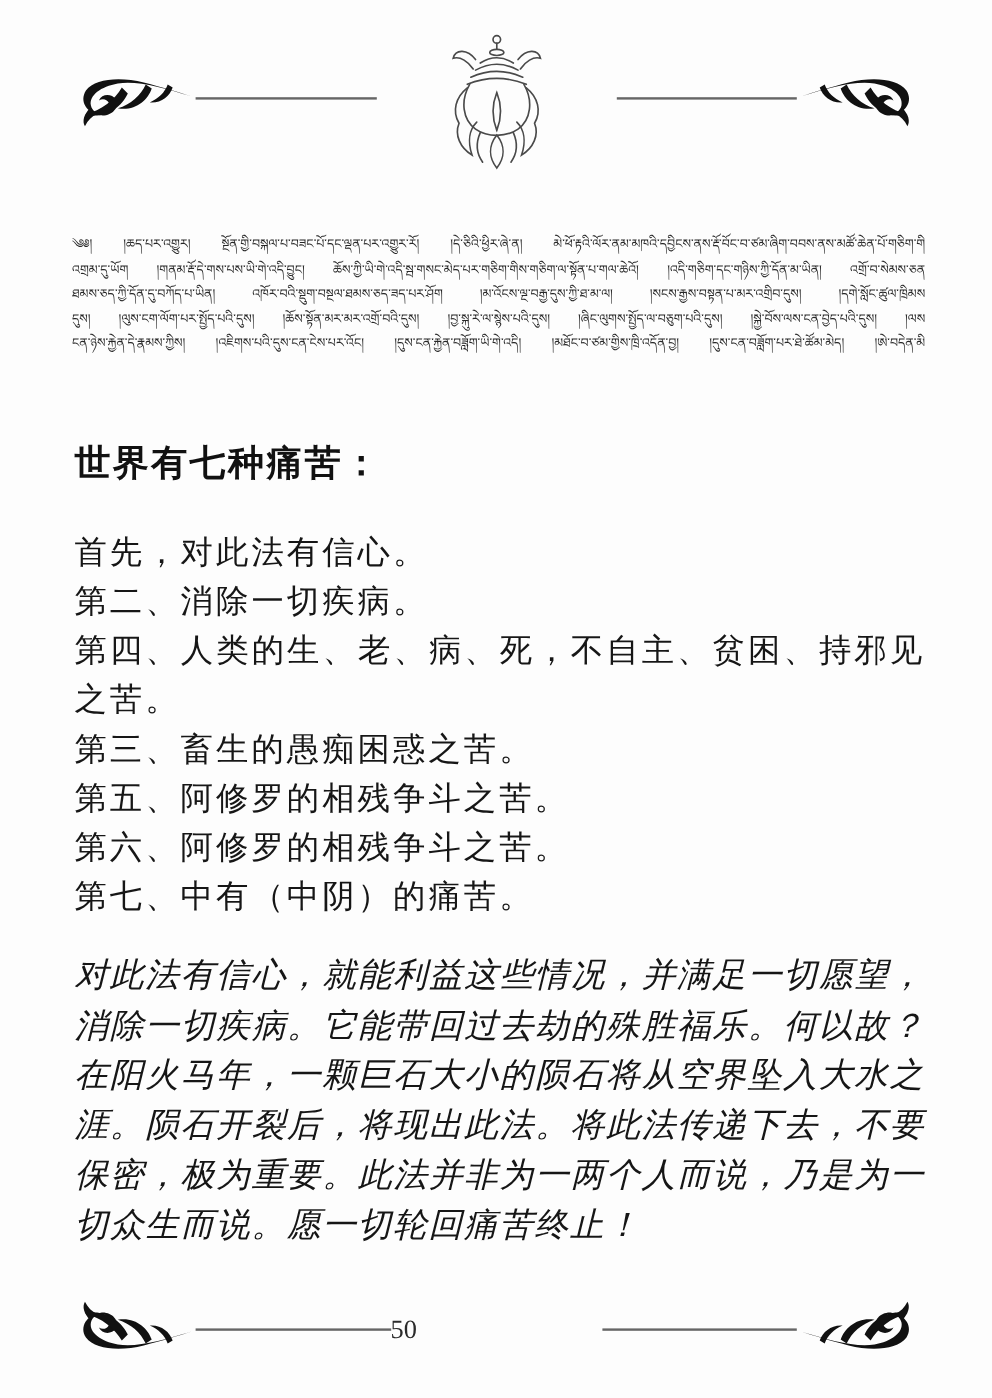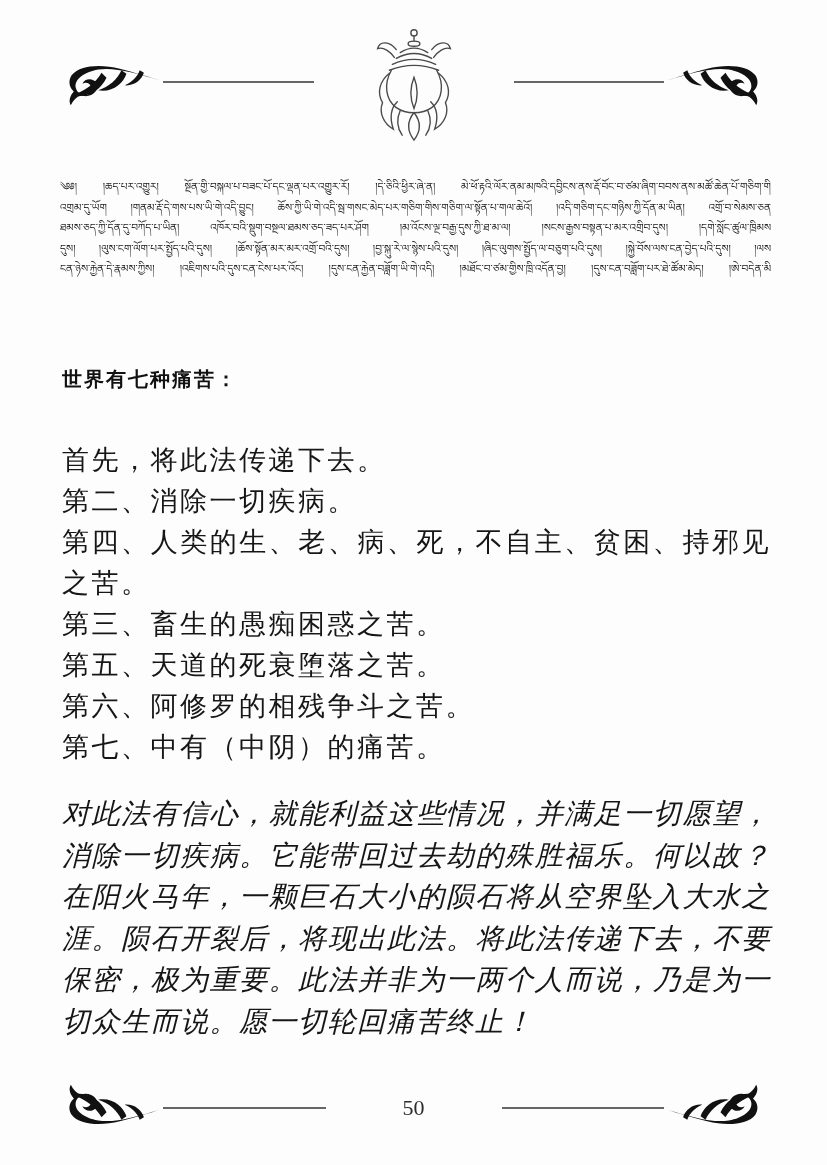--- a/index.html
+++ b/index.html
@@ -25,35 +25,35 @@
   .flourish{width:108px;height:52px;flex:0 0 auto;}
   .flourish.flip-h{transform:scaleX(-1);}
   .flourish.flip-v{transform:scaleY(-1);}
   .flourish.flip-hv{transform:scale(-1,-1);}
   .emblem{
     position:absolute;left:50%;top:-4px;transform:translateX(-50%);
     width:96px;height:118px;
   }
   
   .tibetan{
-    position:absolute;top:176px;left:60px;right:56px;
+    position:absolute;top:194px;left:60px;right:56px;
     font-family:"DejaVu Sans",sans-serif;
     font-size:10.5px;line-height:20.5px;color:#262626;
   }
   .tib-line{
     text-align:justify;
     -moz-text-align-last:justify;
     text-align-last:justify;
     white-space:normal;
   }
   
   .heading{
     position:absolute;top:366px;left:62px;right:56px;
     font-family:Liberation Mono, monospace;
-    font-weight:700;font-size:20px;letter-spacing:2px;color:#111;
+    font-weight:700;font-size:30px;letter-spacing:2px;color:#111;
     margin:0;
   }
   .suffering-list{
     position:absolute;top:440px;left:62px;right:56px;
   }
   .suffering-list p{
     margin:0;font-size:27px;line-height:41px;letter-spacing:2.5px;
     text-align:justify;color:#161616;
   }
   .closing{
@@ -62,21 +62,21 @@
   .closing p{
     margin:0;font-size:28px;line-height:41.5px;letter-spacing:1.5px;
     text-align:justify;color:#161616;
   }
   
   .ftr{
     position:absolute;left:55px;right:55px;top:1078px;height:60px;
     display:flex;align-items:center;
   }
   .page-num{
-    width:176px;text-align:center;
+    width:176px;
     font-size:22px;color:#2b2b2b;font-family:"Liberation Serif",serif;
   }
 </style>
 </head>
 <body>
 
 <svg width="0" height="0" style="position:absolute">
   <defs>
     <g id="flourish-def" fill="#111" stroke="none">
       <path d="M126,28 C96,19 72,12 52,15 C35,18 23,27 25,37 C27,46 39,49 43,41 C46,35 40,28 33,32 C36,25 46,25 50,31 C54,39 46,48 35,47 C21,45 13,33 20,22 C29,10 54,8 78,14 C97,19 114,24 126,28 Z"></path>
@@ -129,25 +129,25 @@
     <div class="tib-line">༄༅། །ཆད་པར་འགྱུར། སྔོན་གྱི་བསྐལ་པ་བཟང་པོ་དང་ལྡན་པར་འགྱུར་རོ། །དེ་ཅིའི་ཕྱིར་ཞེ་ན། མེ་ཕོ་རྟའི་ལོར་ནམ་མཁའི་དབྱིངས་ནས་རྡོ་བོང་བ་ཙམ་ཞིག་བབས་ནས་མཚོ་ཆེན་པོ་གཅིག་གི</div>
     <div class="tib-line">འགྲམ་དུ་ཡོག །གནམ་རྡོ་དེ་གས་པས་ཡི་གེ་འདི་བྱུང། ཆོས་ཀྱི་ཡི་གེ་འདི་སྦ་གསང་མེད་པར་གཅིག་གིས་གཅིག་ལ་སྟོན་པ་གལ་ཆེའོ། །འདི་གཅིག་དང་གཉིས་ཀྱི་དོན་མ་ཡིན། འགྲོ་བ་སེམས་ཅན</div>
     <div class="tib-line">ཐམས་ཅད་ཀྱི་དོན་དུ་བཀོད་པ་ཡིན། འཁོར་བའི་སྡུག་བསྔལ་ཐམས་ཅད་ཟད་པར་ཤོག །མ་འོངས་ལྔ་བརྒྱ་དུས་ཀྱི་ཐ་མ་ལ། །སངས་རྒྱས་བསྟན་པ་མར་འགྲིབ་དུས། །དགེ་སློང་ཚུལ་ཁྲིམས</div>
     <div class="tib-line">དུས། །ལུས་ངག་ལོག་པར་སྤྱོད་པའི་དུས། །ཆོས་སྟོན་མར་མར་འགྲོ་བའི་དུས། །བྱ་སྐུ་རེ་ལ་སྙེས་པའི་དུས། །ཞིང་ལུགས་སྤྱོད་ལ་བཅུག་པའི་དུས། །སྐྱེ་བོས་ལས་ངན་བྱེད་པའི་དུས། །ལས</div>
     <div class="tib-line">ངན་ཉེས་རྐྱེན་དེ་རྣམས་ཀྱིས། །འཇིགས་པའི་དུས་ངན་ངེས་པར་འོང། །དུས་ངན་རྐྱེན་བཟློག་ཡི་གེ་འདི། །མཐོང་བ་ཙམ་གྱིས་ཁྲི་འདོན་བྱ། །དུས་ངན་བཟློག་པར་ཐེ་ཚོམ་མེད། །ཨེ་བདེན་མི</div>
   </section>
 
   <h1 class="heading">世界有七种痛苦：</h1>
 
   <section class="suffering-list">
-    <p>首先，将此法传递下去。</p>
+    <p>首先，对此法有信心。</p>
     <p>第二、消除一切疾病。</p>
     <p>第四、人类的生、老、病、死，不自主、贫困、持邪见之苦。</p>
     <p>第三、畜生的愚痴困惑之苦。</p>
-    <p>第五、天道的死衰堕落之苦。</p>
+    <p>第五、阿修罗的相残争斗之苦。</p>
     <p>第六、阿修罗的相残争斗之苦。</p>
     <p>第七、中有（中阴）的痛苦。</p>
   </section>
 
   <section class="closing">
     <p>对此法有信心，就能利益这些情况，并满足一切愿望，消除一切疾病。它能带回过去劫的殊胜福乐。何以故？在阳火马年，一颗巨石大小的陨石将从空界坠入大水之涯。陨石开裂后，将现出此法。将此法传递下去，不要保密，极为重要。此法并非为一两个人而说，乃是为一切众生而说。愿一切轮回痛苦终止！</p>
   </section>
 
   <footer class="ftr">
     <svg class="flourish flip-v" viewBox="0 0 130 60">

